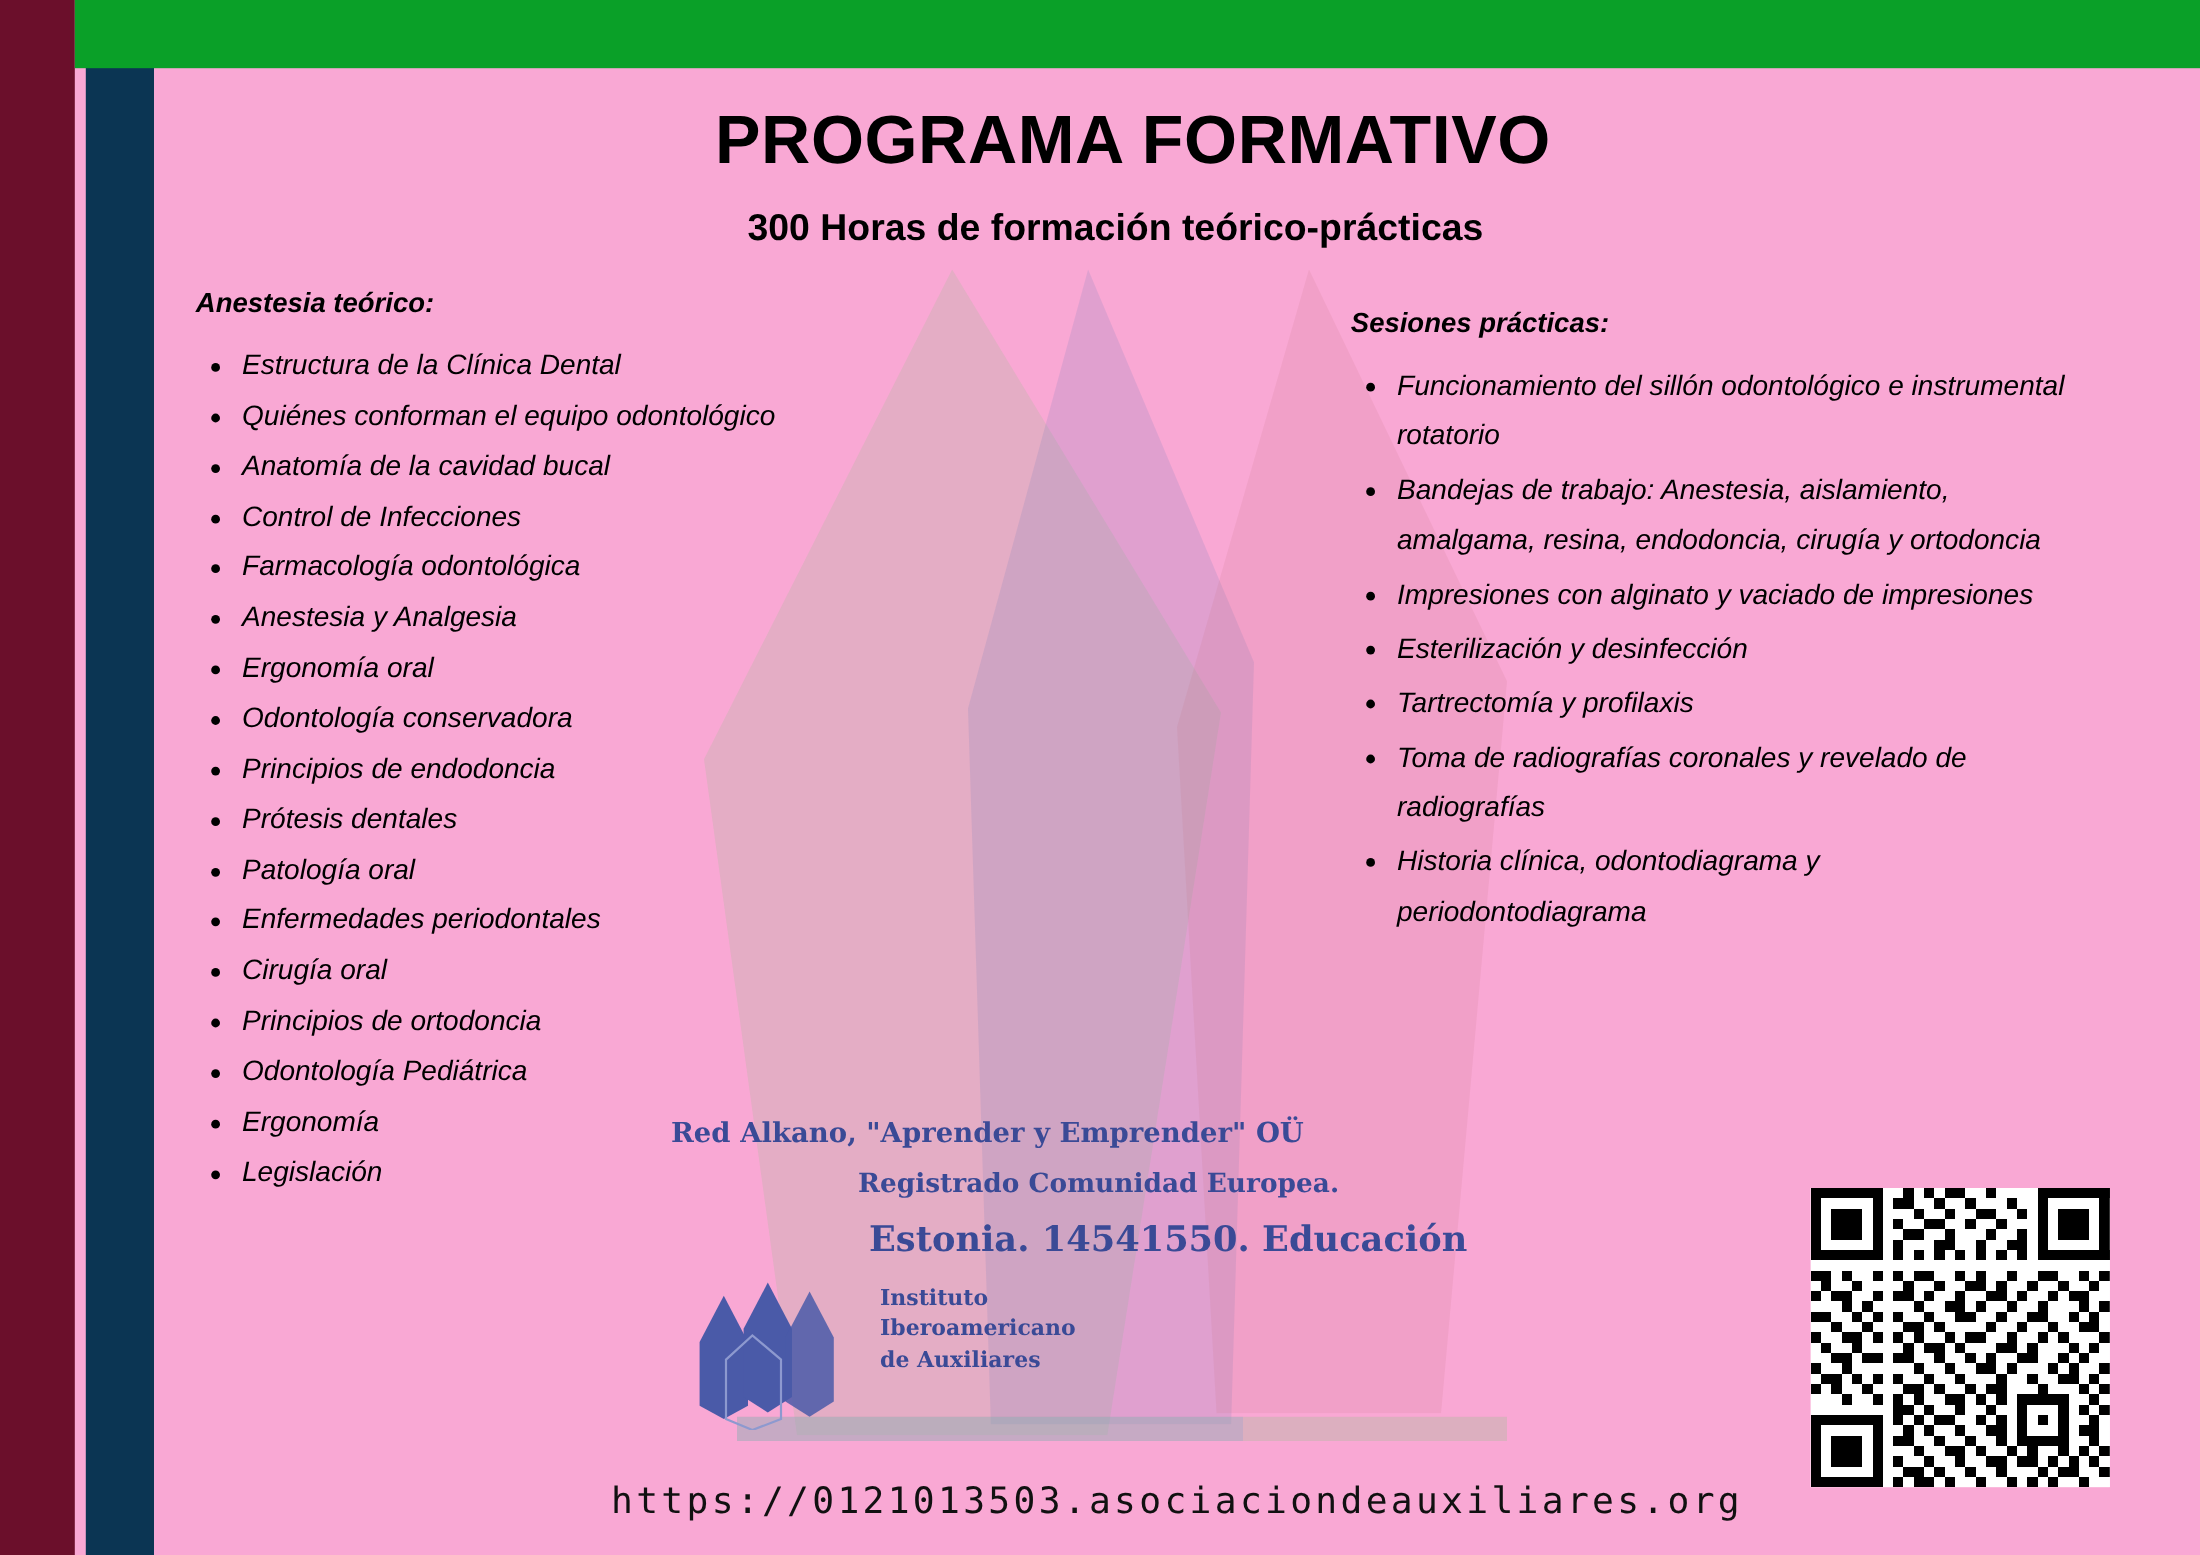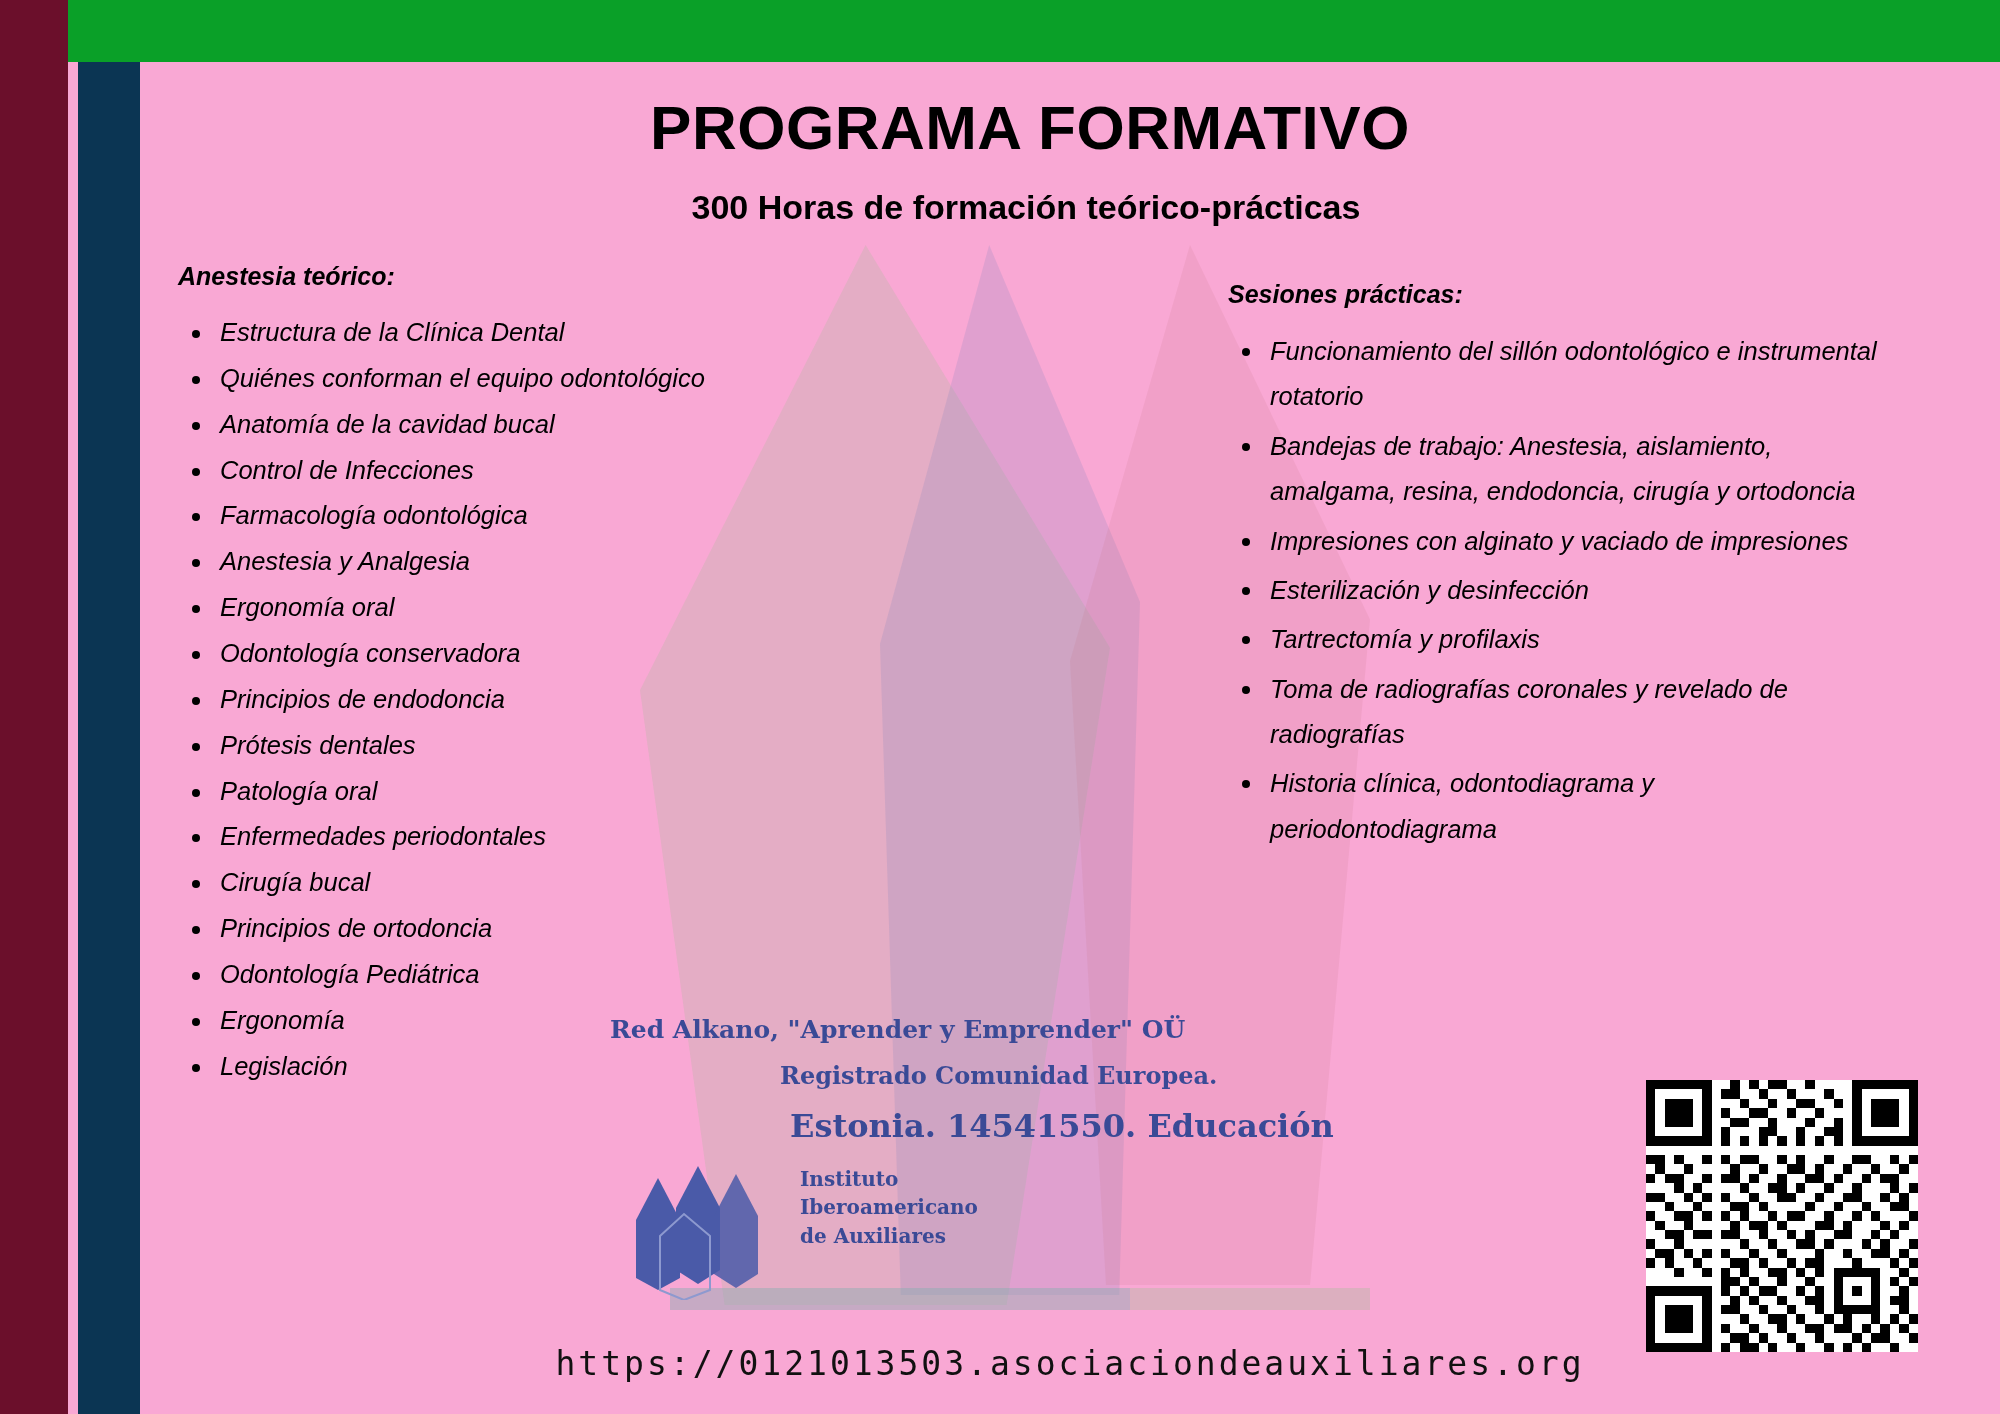--- a/index.html
+++ b/index.html
@@ -98,21 +98,21 @@
     top: 92px;
     width: 1780px;
     text-align: center;
     font-size: 62px;
     font-weight: bold;
     color: #000000;
     letter-spacing: 0.5px;
   }
   .subtitle {
     position: absolute;
-    left: 136px;
+    left: 124px;
     top: 188px;
     width: 1780px;
     text-align: center;
     font-size: 34px;
     font-weight: bold;
     color: #000000;
   }
 
   
   .col {
@@ -264,21 +264,21 @@
       <li>Anatomía de la cavidad bucal</li>
       <li>Control de Infecciones</li>
       <li>Farmacología odontológica</li>
       <li>Anestesia y Analgesia</li>
       <li>Ergonomía oral</li>
       <li>Odontología conservadora</li>
       <li>Principios de endodoncia</li>
       <li>Prótesis dentales</li>
       <li>Patología oral</li>
       <li>Enfermedades periodontales</li>
-      <li>Cirugía bucal</li>
+      <li>Cirugía oral</li>
       <li>Principios de ortodoncia</li>
       <li>Odontología Pediátrica</li>
       <li>Ergonomía</li>
       <li>Legislación</li>
     </ul>
   </div>
 
   <div class="col col-right">
     <div class="col-heading">Sesiones prácticas:</div>
     <ul class="items">

